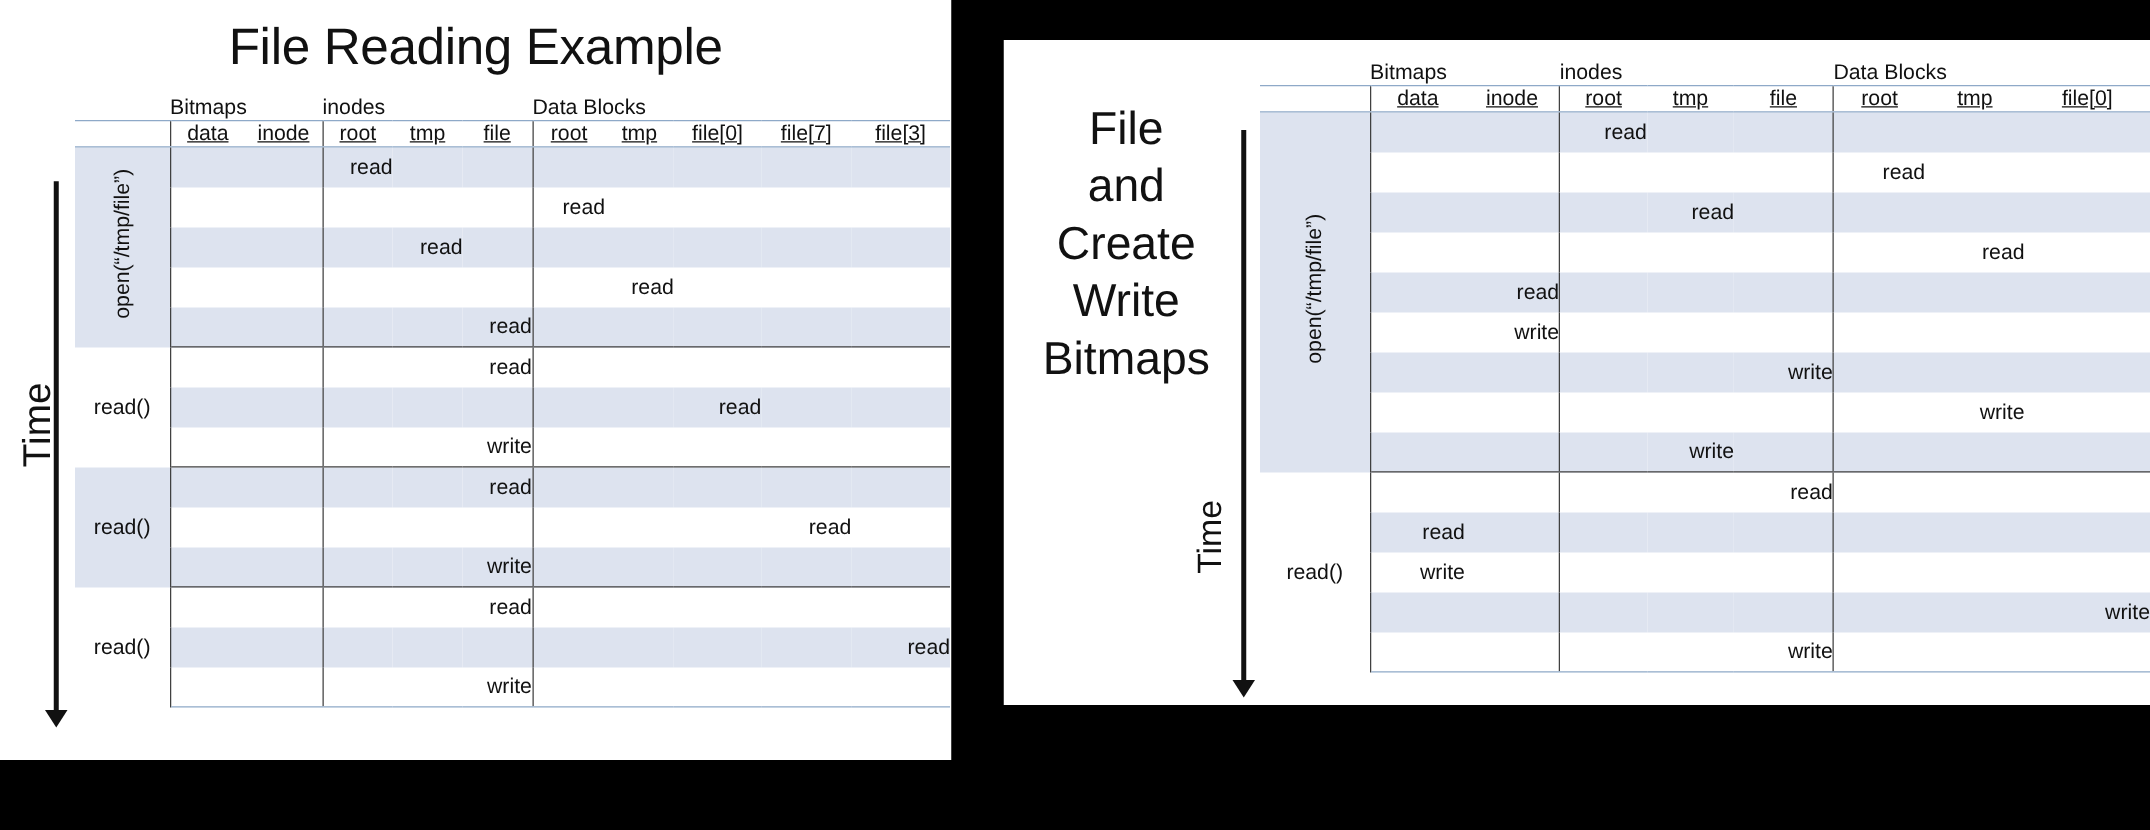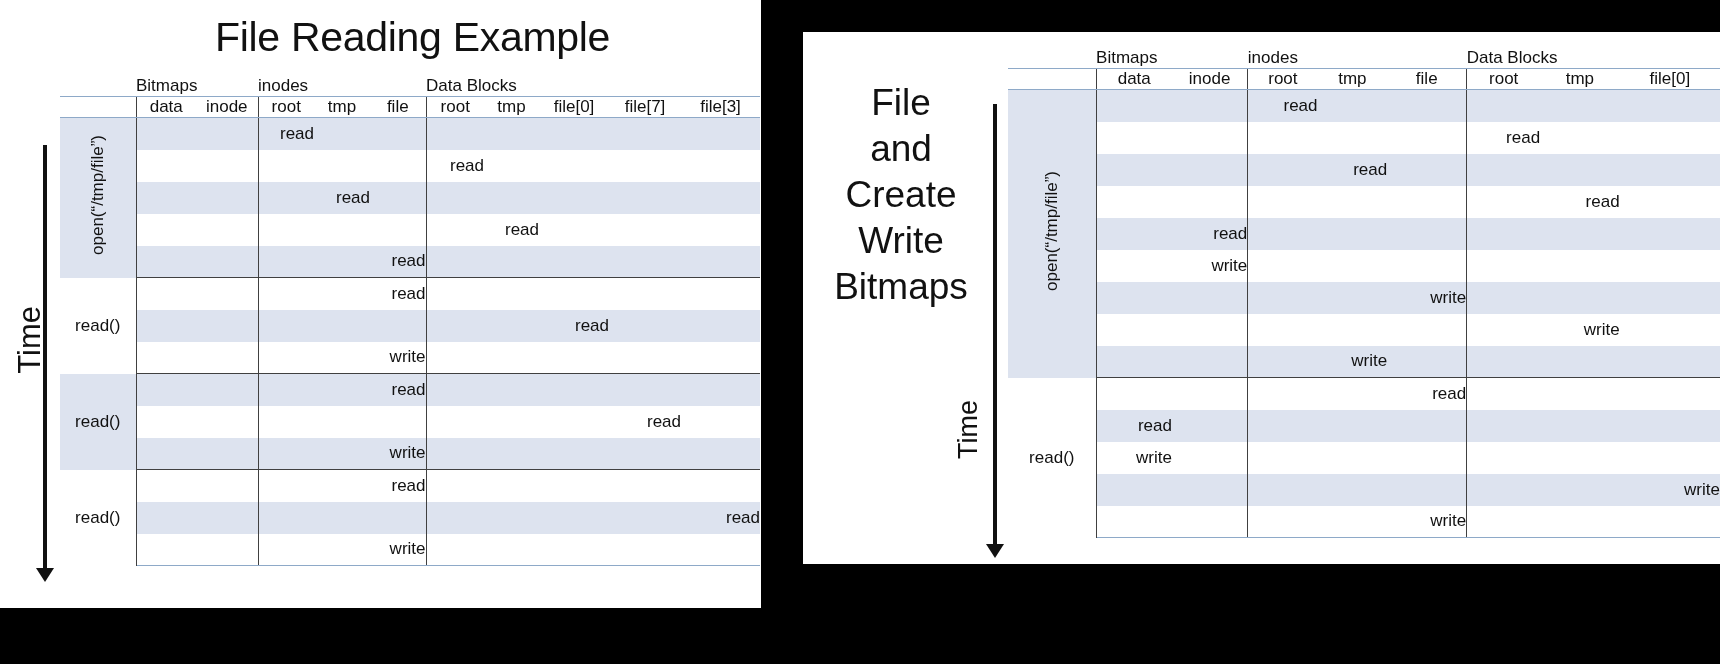--- a/index.html
+++ b/index.html
@@ -11,21 +11,20 @@
     position:relative;
   }
   .panel{position:absolute;background:#ffffff;box-sizing:border-box;}
 
   
   #left-panel{left:0;top:0;width:761px;height:608px;}
   #left-title{
     position:absolute;left:0;top:14px;width:761px;
     text-align:center;font-size:41px;color:#111;letter-spacing:-.3px;
     font-weight:400;
-    padding-left:32px;
   }
   
   #right-panel{left:803px;top:32px;width:917px;height:532px;}
   #right-title{
     position:absolute;left:8px;top:48px;width:180px;
     text-align:center;font-size:37px;line-height:46px;color:#111;font-weight:400;
   }
 
   
   .time-axis{position:absolute;}
@@ -50,21 +49,21 @@
     box-sizing:border-box;
   }
   .grp{
     font-weight:bold;font-size:19px;text-align:left;
     border:none;background:#fff;padding-bottom:2px;
   }
   .sub{
     font-weight:bold;font-size:17px;text-align:center;
     border-top:1.5px solid #8ea9c8;
     border-bottom:1.5px solid #8ea9c8;
-    background:#fff;height:17px;
+    background:#fff;height:17px;text-decoration:underline;
   }
   .sub.bl{border-left:1.5px solid #404040;}
   .corner{border-top:1.5px solid #8ea9c8;border-bottom:1.5px solid #8ea9c8;background:#fff;}
   tr.alt td{background:#dde3ef;}
   td.cell{height:32px;text-align:right;padding-right:6px;}
   td.cell.bl{border-left:1.5px solid #404040;}
   td.op{
     text-align:center;font-size:17px;
     border-right:1.5px solid #404040;
   }

